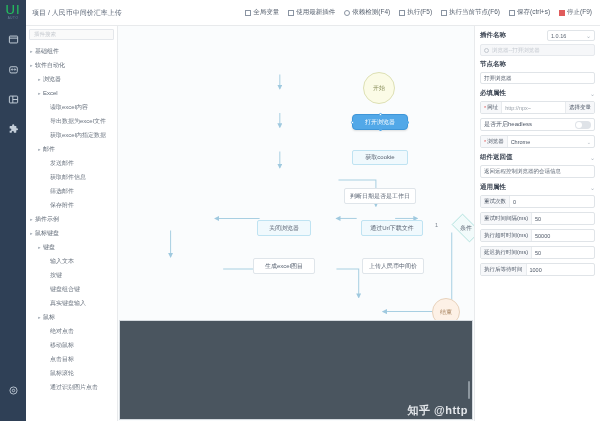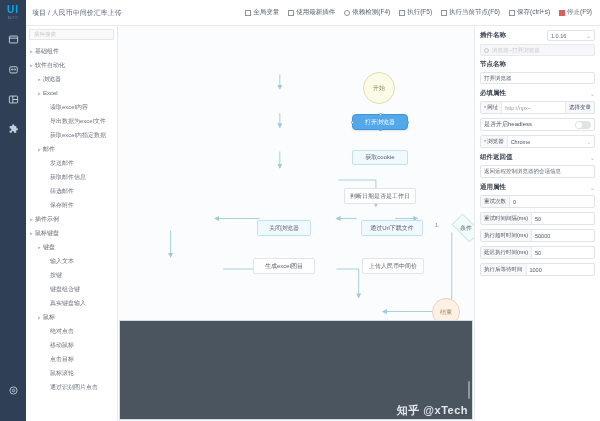--- a/index.html
+++ b/index.html
@@ -9,21 +9,21 @@
     background: #fff;
   }
   #app { position: relative; width: 600px; height: 421px; display: flex; }
 
   
   .rail {
     width: 26px; background: #2f4056; flex: 0 0 26px;
     display: flex; flex-direction: column; align-items: center;
     padding-top: 4px; position: relative;
   }
-  .logo { font-size: 10px; font-weight: bold; color: #0ea5e9; letter-spacing: 1px; line-height: 12px; }
+  .logo { font-size: 13px; font-weight: normal; color: #22c55e; letter-spacing: 1px; line-height: 12px; }
   .logo-sub { font-size: 3px; color: #6f86a0; letter-spacing: .6px; margin-bottom: 12px; }
   .rail-icon {
     width: 14px; height: 14px; margin-bottom: 16px;
     display: flex; align-items: center; justify-content: center;
     color: #c4ced9;
   }
   .rail-icon svg { width: 11px; height: 11px; display: block; }
   .rail-bottom { position: absolute; bottom: 8px; }
 
   
@@ -382,21 +382,21 @@
             </div>
 
             <div class="edge-label" style="left:316px; top:196px;">1</div>
 
           </div>
 
           <div class="console">
             <div class="console-scroll"></div>
           </div>
         </div>
-        <div class="watermark">知乎 @xTech</div>
+        <div class="watermark">知乎 @http</div>
       </div>
 
       <div class="props">
         <div class="p-row">
           <span class="p-title">插件名称</span>
           <span class="sel-box">
             <span>1.0.16</span>
             <span class="chev">⌄</span>
           </span>
         </div>

